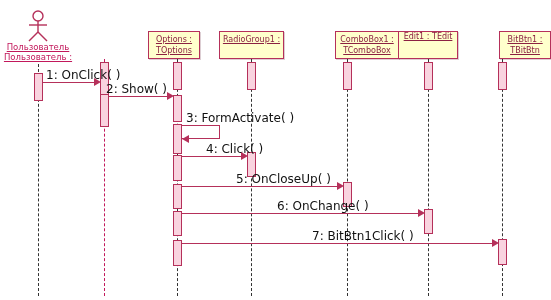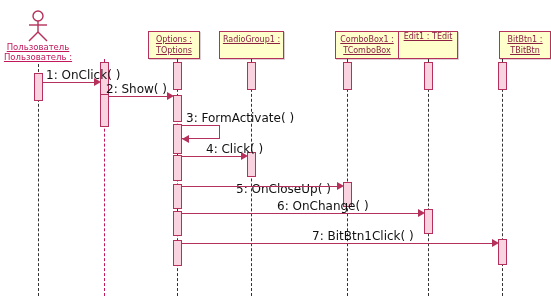--- a/index.html
+++ b/index.html
@@ -178,21 +178,21 @@
   <div class="msg-arrow right" style="left:167px;top:92px;"></div>
 
   <div class="msg-label" style="left:186px;top:113px;">3: FormActivate( )</div>
   <div class="self-msg" style="left:182px;top:125px;width:38px;height:14px;"></div>
   <div class="msg-arrow left" style="left:182px;top:135px;"></div>
 
   <div class="msg-label" style="left:206px;top:144px;">4: Click( )</div>
   <div class="msg-line" style="left:182px;top:156px;width:60px;"></div>
   <div class="msg-arrow right" style="left:241px;top:152px;"></div>
 
-  <div class="msg-label" style="left:236px;top:184px;">5: OnCloseUp( )</div>
+  <div class="msg-label" style="left:236px;top:174px;">5: OnCloseUp( )</div>
   <div class="msg-line" style="left:182px;top:186px;width:156px;"></div>
   <div class="msg-arrow right" style="left:337px;top:182px;"></div>
 
   <div class="msg-label" style="left:277px;top:201px;">6: OnChange( )</div>
   <div class="msg-line" style="left:182px;top:213px;width:237px;"></div>
   <div class="msg-arrow right" style="left:418px;top:209px;"></div>
 
   <div class="msg-label" style="left:312px;top:231px;">7: BitBtn1Click( )</div>
   <div class="msg-line" style="left:182px;top:243px;width:311px;"></div>
   <div class="msg-arrow right" style="left:492px;top:239px;"></div>

